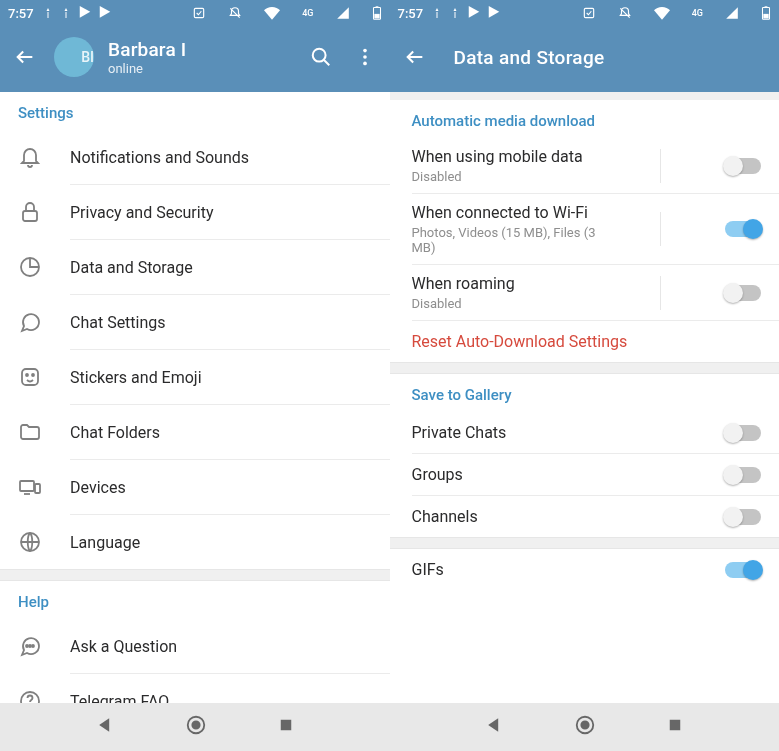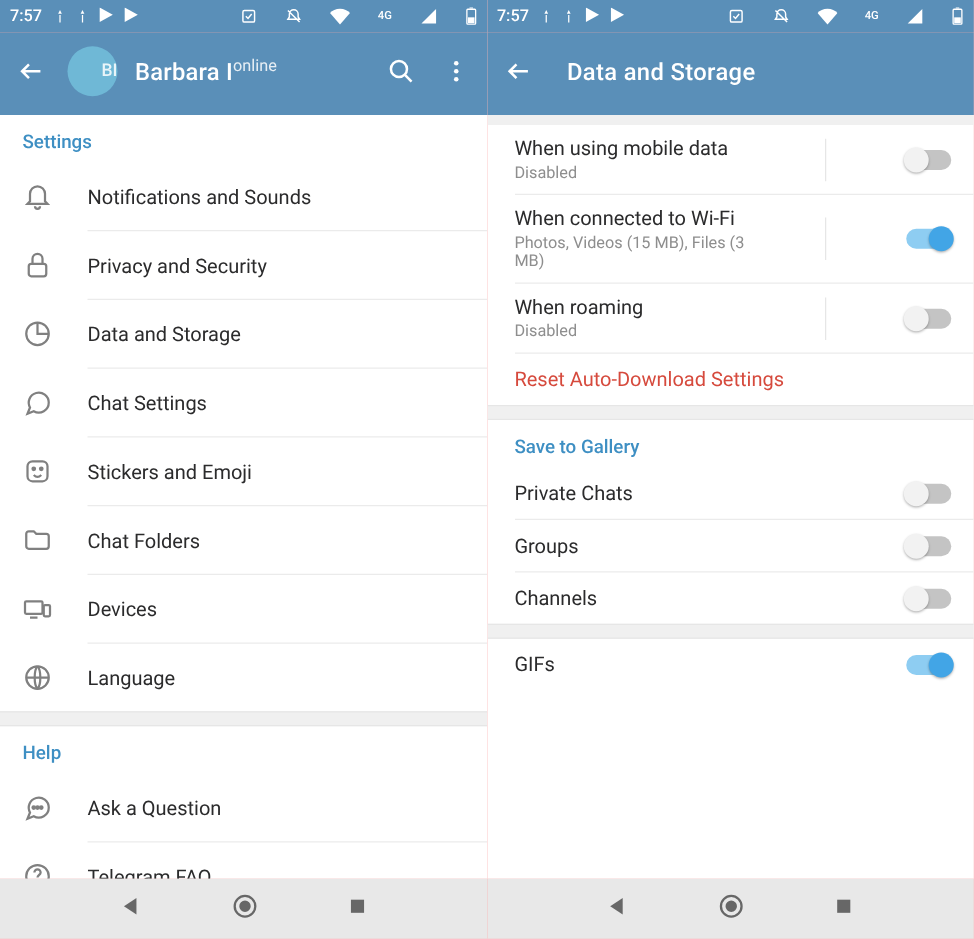--- a/index.html
+++ b/index.html
@@ -7,21 +7,21 @@
     font-family: -apple-system, BlinkMacSystemFont, "Segoe UI", Roboto, Arial, sans-serif;
     background: #fff;
     width: 779px;
     height: 751px;
     overflow: hidden;
     display: flex;
   }
   .phone {
     width: 389.5px;
     height: 751px;
-    background: #fca5a5;
+    background: #a3a3a3;
     display: flex;
     flex-direction: column;
     position: relative;
   }
   .phone + .phone { border-left: 0px solid #eee; }
   .statusbar {
     height: 26px;
     background: #5a8fb8;
     color: #fff;
     display: flex;
@@ -52,21 +52,21 @@
     background: #6fb8d6;
     color: rgba(255,255,255,0.85);
     font-size: 14px;
     font-weight: 500;
     display: flex;
     align-items: center;
     justify-content: flex-end;
     margin-left: 18px;
     margin-right: 14px;
   }
-  .appbar .title-block { display:flex; flex-direction:row; }
+  .appbar .title-block { display:flex; flex-direction:column; }
   .appbar .title { font-size: 19px; font-weight: 500; letter-spacing: 0.2px; }
   .appbar .subtitle { font-size: 13px; color: rgba(255,255,255,0.85); }
   .appbar .title-only { font-size: 19px; font-weight: 500; margin-left: 28px; letter-spacing:0.3px; }
   .appbar .actions { margin-left:auto; display:flex; gap:22px; align-items:center; }
   .icon-btn { display:inline-flex; cursor:pointer; }
 
   .scroll { flex:1; overflow:hidden; background:#fff; }
   .section-header {
     color: #3e8fc3;
     font-size: 15px;
@@ -384,20 +384,21 @@
     <span class="icon-btn">
       <svg width="22" height="22" viewBox="0 0 24 24" fill="none" stroke="#fff" stroke-width="2.2">
           <path d="M20 12H4M10 6l-6 6 6 6"></path>
         </svg>
     </span>
     <span class="title-only">Data and Storage</span>
   </div>
 
   <div class="scroll">
     <div class="thin-divider"></div>
+    <div class="section-header inset">Automatic media download</div>
 
     <div class="setting-row two">
       <div class="text-block">
         <span class="primary">When using mobile data</span>
         <span class="secondary">Disabled</span>
       </div>
       <div class="vbar"></div>
       <div class="toggle"></div>
     </div>
     <div class="row-divider"></div>

